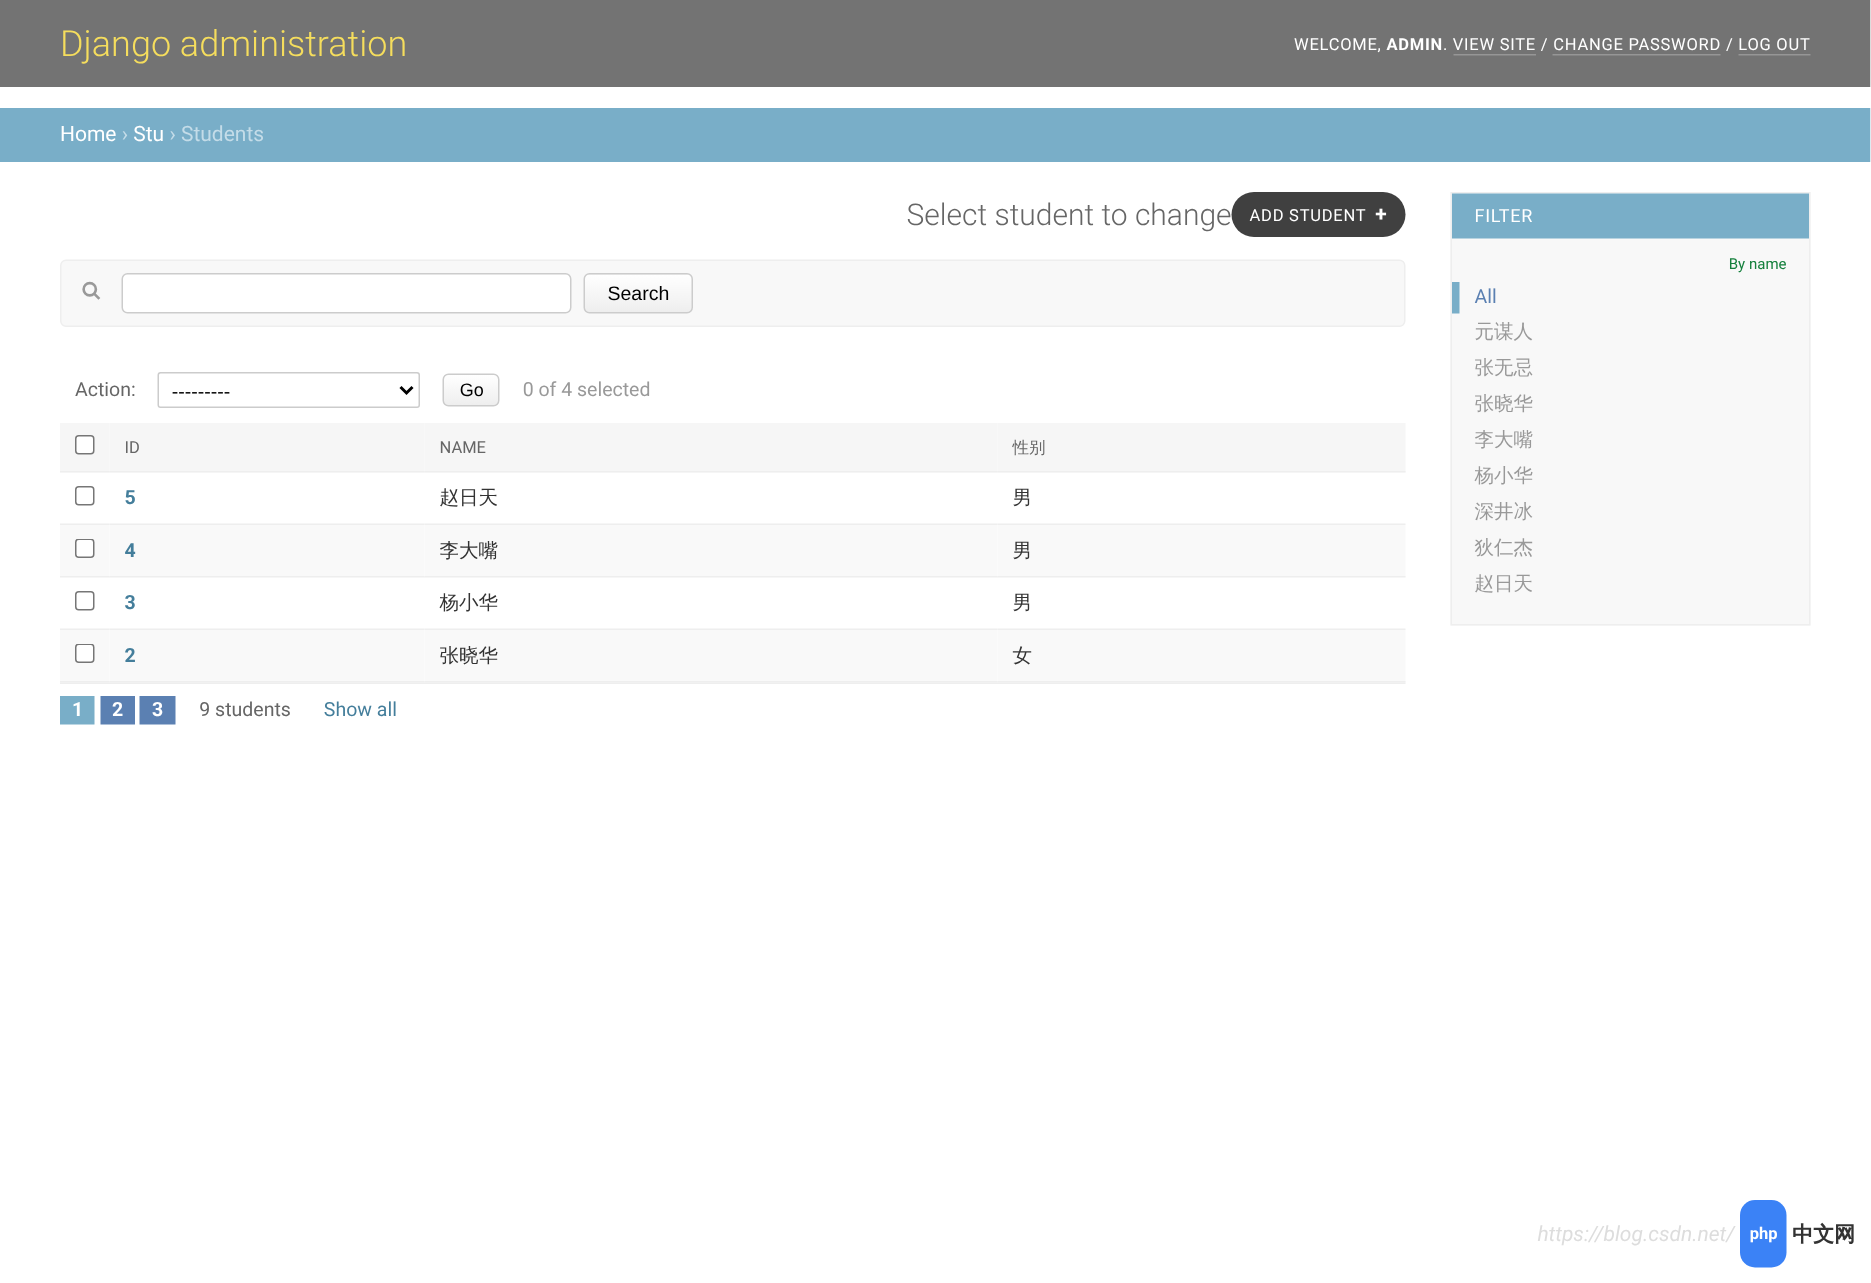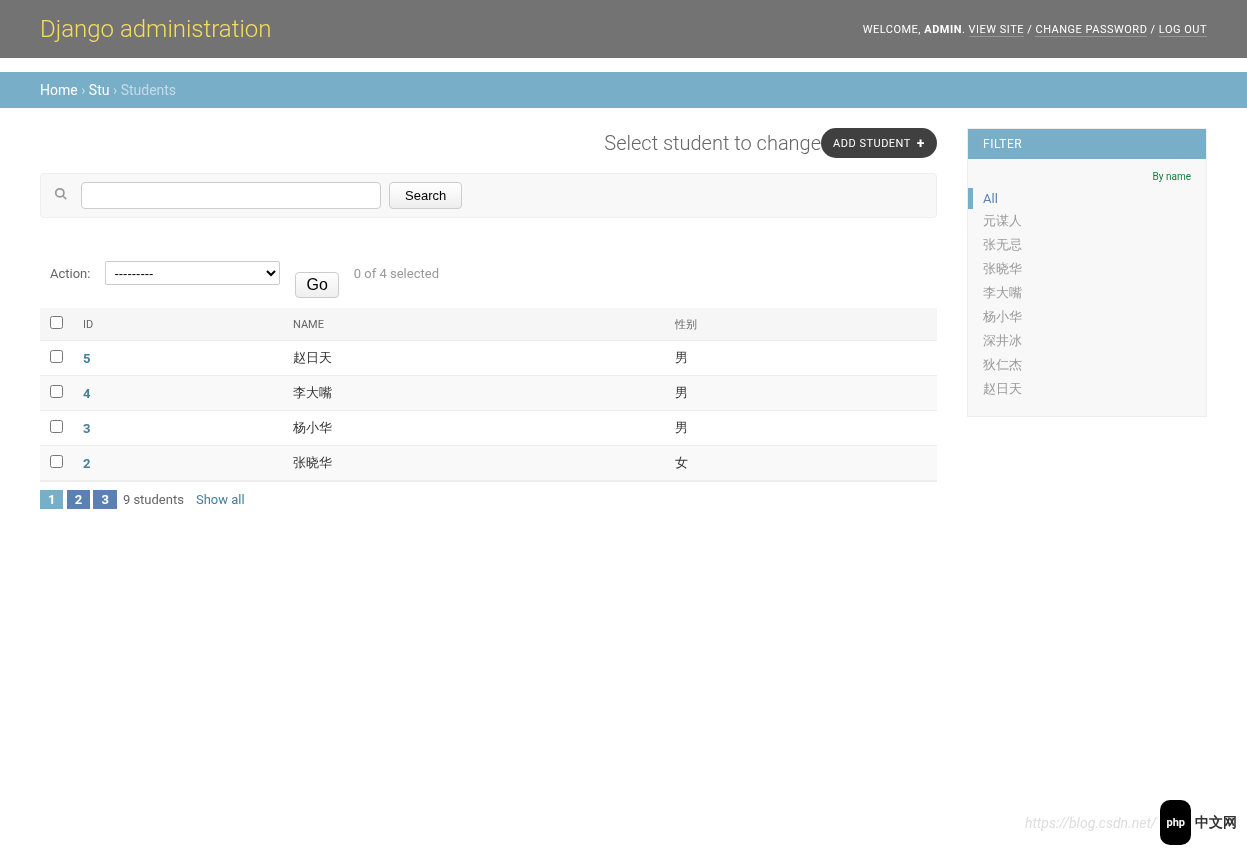--- a/index.html
+++ b/index.html
@@ -26,53 +26,53 @@
 .addlink { background: #404040; color: #fff; padding: 7px 12px; border-radius: 15px; font-size: 11px; text-transform: uppercase; letter-spacing: 0.5px; display: inline-flex; align-items: center; gap: 6px; font-weight: 400; }
 .addlink .plus { font-weight: bold; font-size: 14px; }
 
 #toolbar { background: #f8f8f8; border: 1px solid #eee; padding: 8px; margin-bottom: 20px; display: flex; align-items: center; gap: 8px; border-radius: 4px; }
 #toolbar .search-icon { color: #999; padding: 0 5px; }
 #searchbar { width: 300px; padding: 5px 8px; border: 1px solid #ccc; border-radius: 4px; font-size: 13px; }
 #toolbar input[type=submit] { padding: 5px 15px; background: linear-gradient(#fff, #eee); border: 1px solid #ccc; border-radius: 4px; cursor: pointer; font-size: 13px; }
 
 .actions { padding: 10px 10px; display: flex; align-items: center; gap: 15px; color: #666; font-size: 13px; }
 .actions select { width: 175px; padding: 2px 4px; border: 1px solid #ccc; border-radius: 2px; font-size: 13px; height: 24px; background: #fff; }
-.actions button { padding: 3px 10px; background: linear-gradient(#fff, #eee); border: 1px solid #ccc; border-radius: 4px; cursor: pointer; font-size: 16px; margin-top: 24px; }
+.actions button { padding: 3px 10px; background: linear-gradient(#fff, #eee); border: 1px solid #ccc; border-radius: 4px; cursor: pointer; font-size: 12px; }
 .action-counter { color: #999; font-size: 13px; }
 
 #result_list { width: 100%; border-collapse: collapse; }
 #result_list thead th { background: #f6f6f6; text-align: left; padding: 8px 10px; font-size: 11px; text-transform: uppercase; color: #666; font-weight: 400; border-bottom: 1px solid #eee; }
 #result_list thead th a { color: #666; }
 #result_list tbody tr { border-bottom: 1px solid #eee; }
 #result_list tbody tr:nth-child(odd) { background: #fff; }
 #result_list tbody tr:nth-child(even) { background: #f9f9f9; }
 #result_list td, #result_list th.field { padding: 8px 10px; font-size: 13px; font-weight: normal; text-align: left; }
 #result_list .action-checkbox-column { width: 30px; text-align: center; }
 #result_list .action-checkbox { text-align: center; }
 #result_list input[type=checkbox] { cursor: pointer; }
 #result_list th.field a { color: #447e9b; font-weight: bold; }
 #result_list .col-id { width: 210px; }
 
-.paginator { padding: 10px 0; font-size: 13px; color: #666; display: flex; align-items: center; gap: 6px; border-top: 1px solid #eee; margin-top: 0; }
+.paginator { padding: 10px 0; font-size: 13px; color: #666; display: flex; align-items: center; gap: 16px; border-top: 1px solid #eee; margin-top: 0; }
 .paginator .this-page { background: #79aec8; color: #fff; padding: 2px 8px; font-weight: bold; }
 .paginator a.page { background: #5b80b2; color: #fff; padding: 2px 8px; font-weight: bold; }
 .paginator a.page.end { background: #5b80b2; }
 .paginator .showall { color: #447e9b; margin-left: 6px; }
 
 #changelist-filter { background: #f8f8f8; border: 1px solid #eee; }
 #changelist-filter h2 { background: #79aec8; color: #fff; font-size: 12px; font-weight: 400; text-transform: uppercase; letter-spacing: 0.5px; padding: 8px 15px; }
 #changelist-filter h3 { font-size: 10px; font-weight: 400; padding: 12px 15px 6px; color: #15803d; text-align: right; }
 #changelist-filter ul { list-style: none; padding: 0 15px 15px; }
 #changelist-filter li { font-size: 13px; padding: 3px 0; color: #999; }
 #changelist-filter li.selected { border-left: 5px solid #79aec8; padding-left: 10px; margin-left: -15px; }
 #changelist-filter li.selected a { color: #5b80b2; margin-top: 11px; }
 #changelist-filter li a { color: #999; }
 
 .watermark { position: fixed; bottom: 10px; right: 10px; color: #ddd; font-size: 14px; font-style: italic; display: flex; align-items: center; gap: 4px; pointer-events: none; }
-.watermark .logo { background: #000000; color: #fff; font-style: normal; font-weight: bold; border-radius: 10px; padding: 16px 6px; font-size: 11px; }
+.watermark .logo { background: #3b82f6; color: #fff; font-style: normal; font-weight: bold; border-radius: 10px; padding: 16px 6px; font-size: 11px; }
 .watermark .cn { color: #333; font-weight: bold; font-style: normal; }
 </style>
 </head>
 <body>
 
 <div id="header">
   <div id="branding">
     <h1><a href="#">Django administration</a></h1>
   </div>
   <div id="user-tools">

